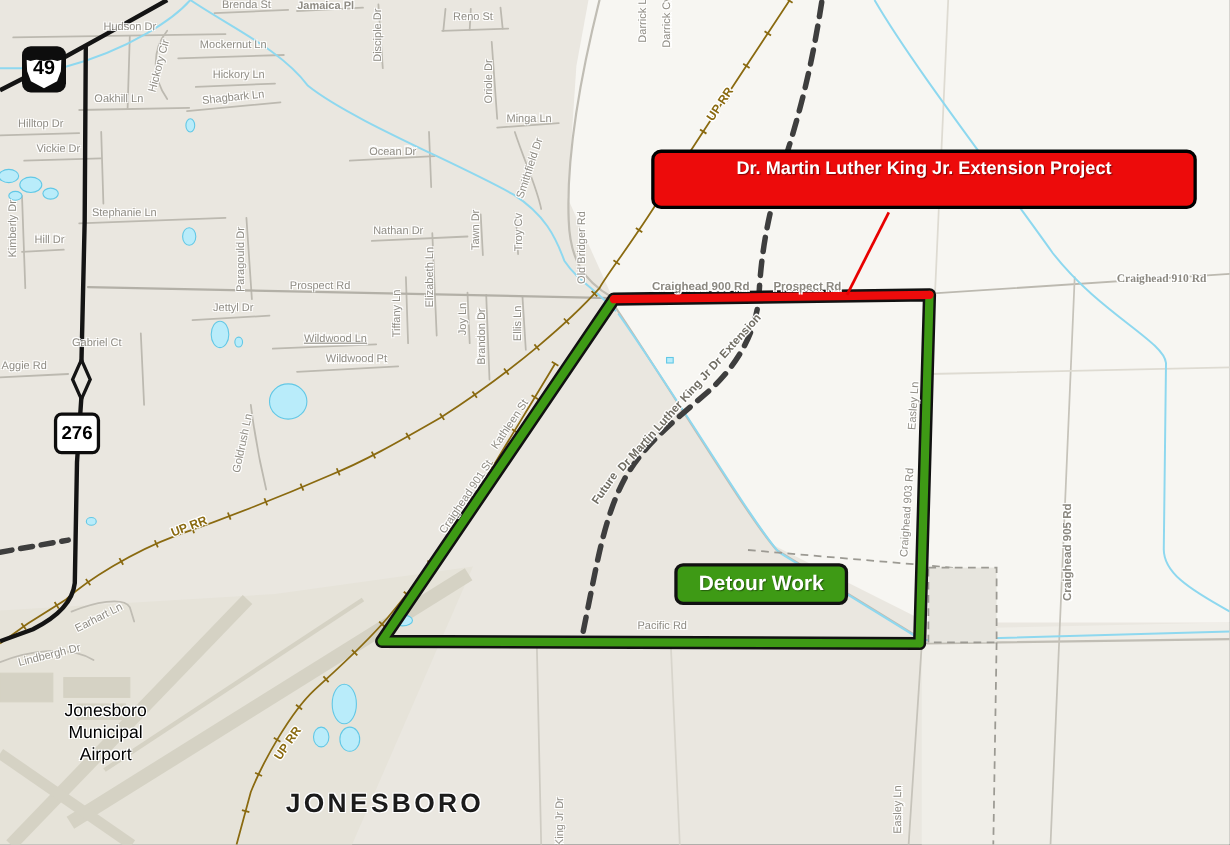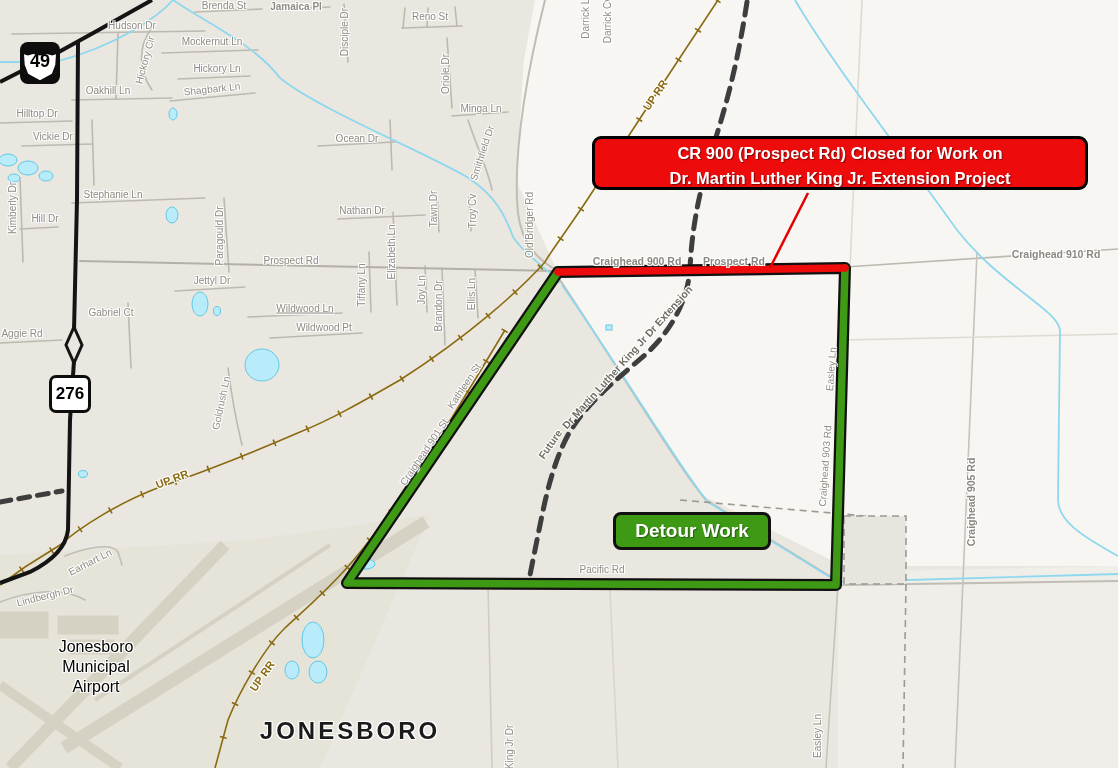--- a/index.html
+++ b/index.html
@@ -172,21 +172,21 @@
   </svg>
 
   <div id="labels">
       <div class="lbl city" style="left: 350px; top: 731px; --r: 0deg;">JONESBORO</div>
       <div class="lbl apt" style="left: 96px; top: 647px; --r: 0deg;">Jonesboro</div>
       <div class="lbl apt" style="left: 96px; top: 667px; --r: 0deg;">Municipal</div>
       <div class="lbl apt" style="left: 96px; top: 687px; --r: 0deg;">Airport</div>
       <div class="lbl rr" style="left: 655px; top: 95px; --r: -56deg;">UP RR</div>
       <div class="lbl rr" style="left: 172px; top: 479px; --r: -21deg;">UP RR</div>
       <div class="lbl rr" style="left: 262px; top: 676px; --r: -55deg;">UP RR</div>
-      <div class="lbl" style="left: 132px; top: 25px; --r: 0deg;">Hudson Dr</div>
+      <div class="lbl" style="left: 118px; top: 25px; --r: 0deg;">Hudson Dr</div>
       <div class="lbl" style="left: 224px; top: 5px; --r: 0deg;">Brenda St</div>
       <div class="lbl" style="left: 296px; top: 6px; font-weight: bold; --r: 0deg;">Jamaica Pl</div>
       <div class="lbl" style="left: 212px; top: 41px; --r: 0deg;">Mockernut Ln</div>
       <div class="lbl" style="left: 145px; top: 60px; --r: -75deg;">Hickory Cir</div>
       <div class="lbl" style="left: 217px; top: 68px; --r: 0deg;">Hickory Ln</div>
       <div class="lbl" style="left: 212px; top: 89px; --r: -6deg;">Shagbark Ln</div>
       <div class="lbl" style="left: 108px; top: 90px; --r: 0deg;">Oakhill Ln</div>
       <div class="lbl" style="left: 37px; top: 113px; --r: 0deg;">Hilltop Dr</div>
       <div class="lbl" style="left: 53px; top: 136px; --r: 0deg;">Vickie Dr</div>
       <div class="lbl" style="left: 113px; top: 194px; --r: 0deg;">Stephanie Ln</div>
@@ -207,28 +207,28 @@
       <div class="lbl" style="left: 291px; top: 260px; --r: 0deg;">Prospect Rd</div>
       <div class="lbl" style="left: 391px; top: 252px; --r: -90deg;">Elizabeth Ln</div>
       <div class="lbl" style="left: 361px; top: 285px; --r: -90deg;">Tiffany Ln</div>
       <div class="lbl" style="left: 421px; top: 290px; --r: -90deg;">Joy Ln</div>
       <div class="lbl" style="left: 438px; top: 306px; --r: -90deg;">Brandon Dr</div>
       <div class="lbl" style="left: 471px; top: 294px; --r: -90deg;">Ellis Ln</div>
       <div class="lbl" style="left: 305px; top: 308px; text-decoration: underline; --r: 0deg;">Wildwood Ln</div>
       <div class="lbl" style="left: 324px; top: 327px; --r: 0deg;">Wildwood Pt</div>
       <div class="lbl" style="left: 219px; top: 236px; --r: -90deg;">Paragould Dr</div>
       <div class="lbl" style="left: 212px; top: 280px; --r: 0deg;">Jettyl Dr</div>
-      <div class="lbl" style="left: 111px; top: 312px; --r: 0deg;">Gabriel Ct</div>
+      <div class="lbl" style="left: 88px; top: 312px; --r: 0deg;">Gabriel Ct</div>
       <div class="lbl" style="left: 22px; top: 333px; --r: 0deg;">Aggie Rd</div>
       <div class="lbl" style="left: 221px; top: 403px; --r: -78deg;">Goldrush Ln</div>
       <div class="lbl" style="left: 90px; top: 562px; --r: -27deg;">Earhart Ln</div>
       <div class="lbl" style="left: 45px; top: 596px; --r: -14deg;">Lindbergh Dr</div>
       <div class="lbl stlg" style="left: 637px; top: 261px; --r: 0deg;">Craighead 900 Rd</div>
       <div class="lbl stlg" style="left: 734px; top: 261px; --r: 0deg;">Prospect Rd</div>
-      <div class="lbl stlg" style="left: 1056px; top: 254px; --r: 0deg;">Craighead 910 Rd</div>
+      <div class="lbl stlg" style="left: 1056px; top: 254px; font-family: Liberation Serif, serif; --r: 0deg;">Craighead 910 Rd</div>
       <div class="lbl stlg" style="left: 971px; top: 502px; --r: -90deg;">Craighead 905 Rd</div>
       <div class="lbl" style="left: 831px; top: 369px; --r: -86deg;">Easley Ln</div>
       <div class="lbl" style="left: 825px; top: 466px; --r: -86deg;">Craighead 903 Rd</div>
       <div class="lbl" style="left: 817px; top: 736px; --r: -90deg;">Easley Ln</div>
       <div class="lbl" style="left: 509px; top: 747px; --r: -90deg;">King Jr Dr</div>
       <div class="lbl" style="left: 424px; top: 452px; --r: -56deg;">Craighead 901 St</div>
       <div class="lbl" style="left: 464px; top: 386px; --r: -56deg;">Kathleen St</div>
       <div class="lbl future" style="left: 550px; top: 444px; --r: -55deg;">Future</div>
       <div class="lbl future" style="left: 627px; top: 357px; --r: -48deg;">Dr Martin Luther King Jr Dr Extension</div>
       <div class="lbl" style="left: 602px; top: 569px; --r: 0deg;">Pacific Rd</div>
@@ -236,20 +236,19 @@
 
   <div class="sh49">
     <div class="inner"></div>
     <div class="num">49</div>
   </div>
   <div class="sh351">
     <span>276</span>
   </div>
 
   <div class="banner">
-    <div>CR 900 (Prospect Rd) Closed for Work on</div>
     <div>Dr. Martin Luther King Jr. Extension Project</div>
   </div>
 
   <div class="detour-lbl">
     <span>Detour Work</span>
   </div>
 </div>
 
 </body></html>

